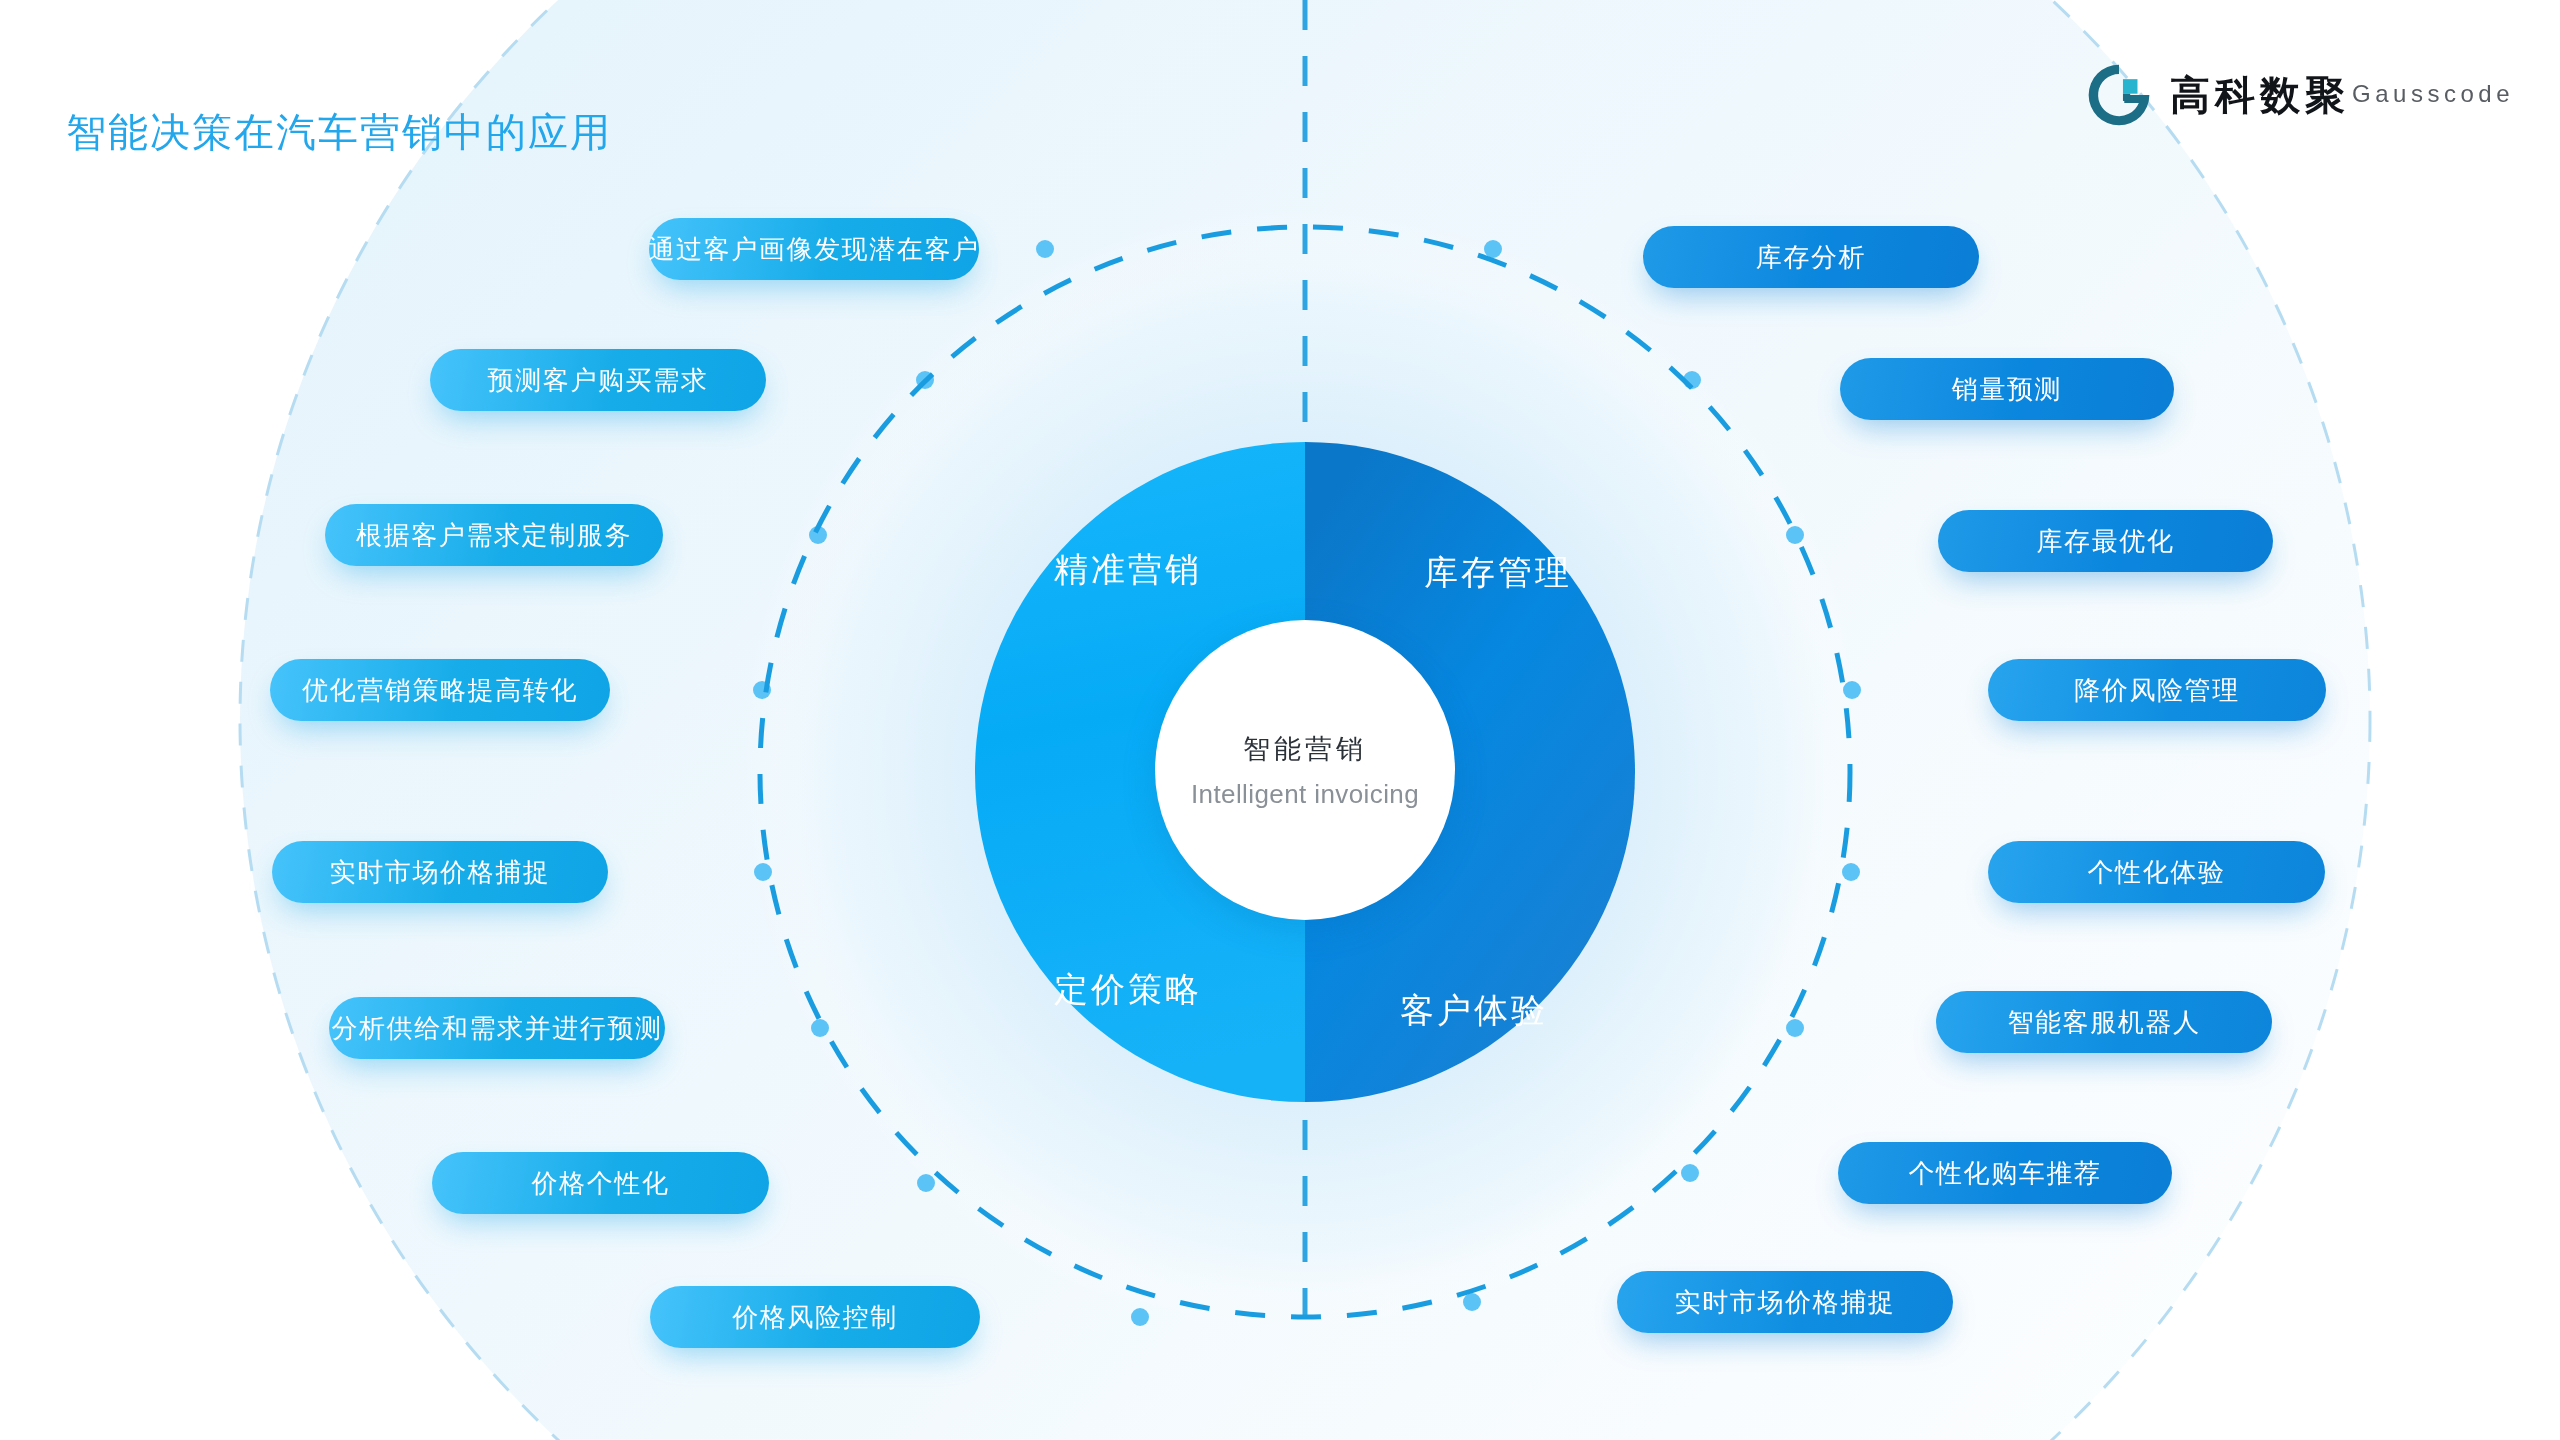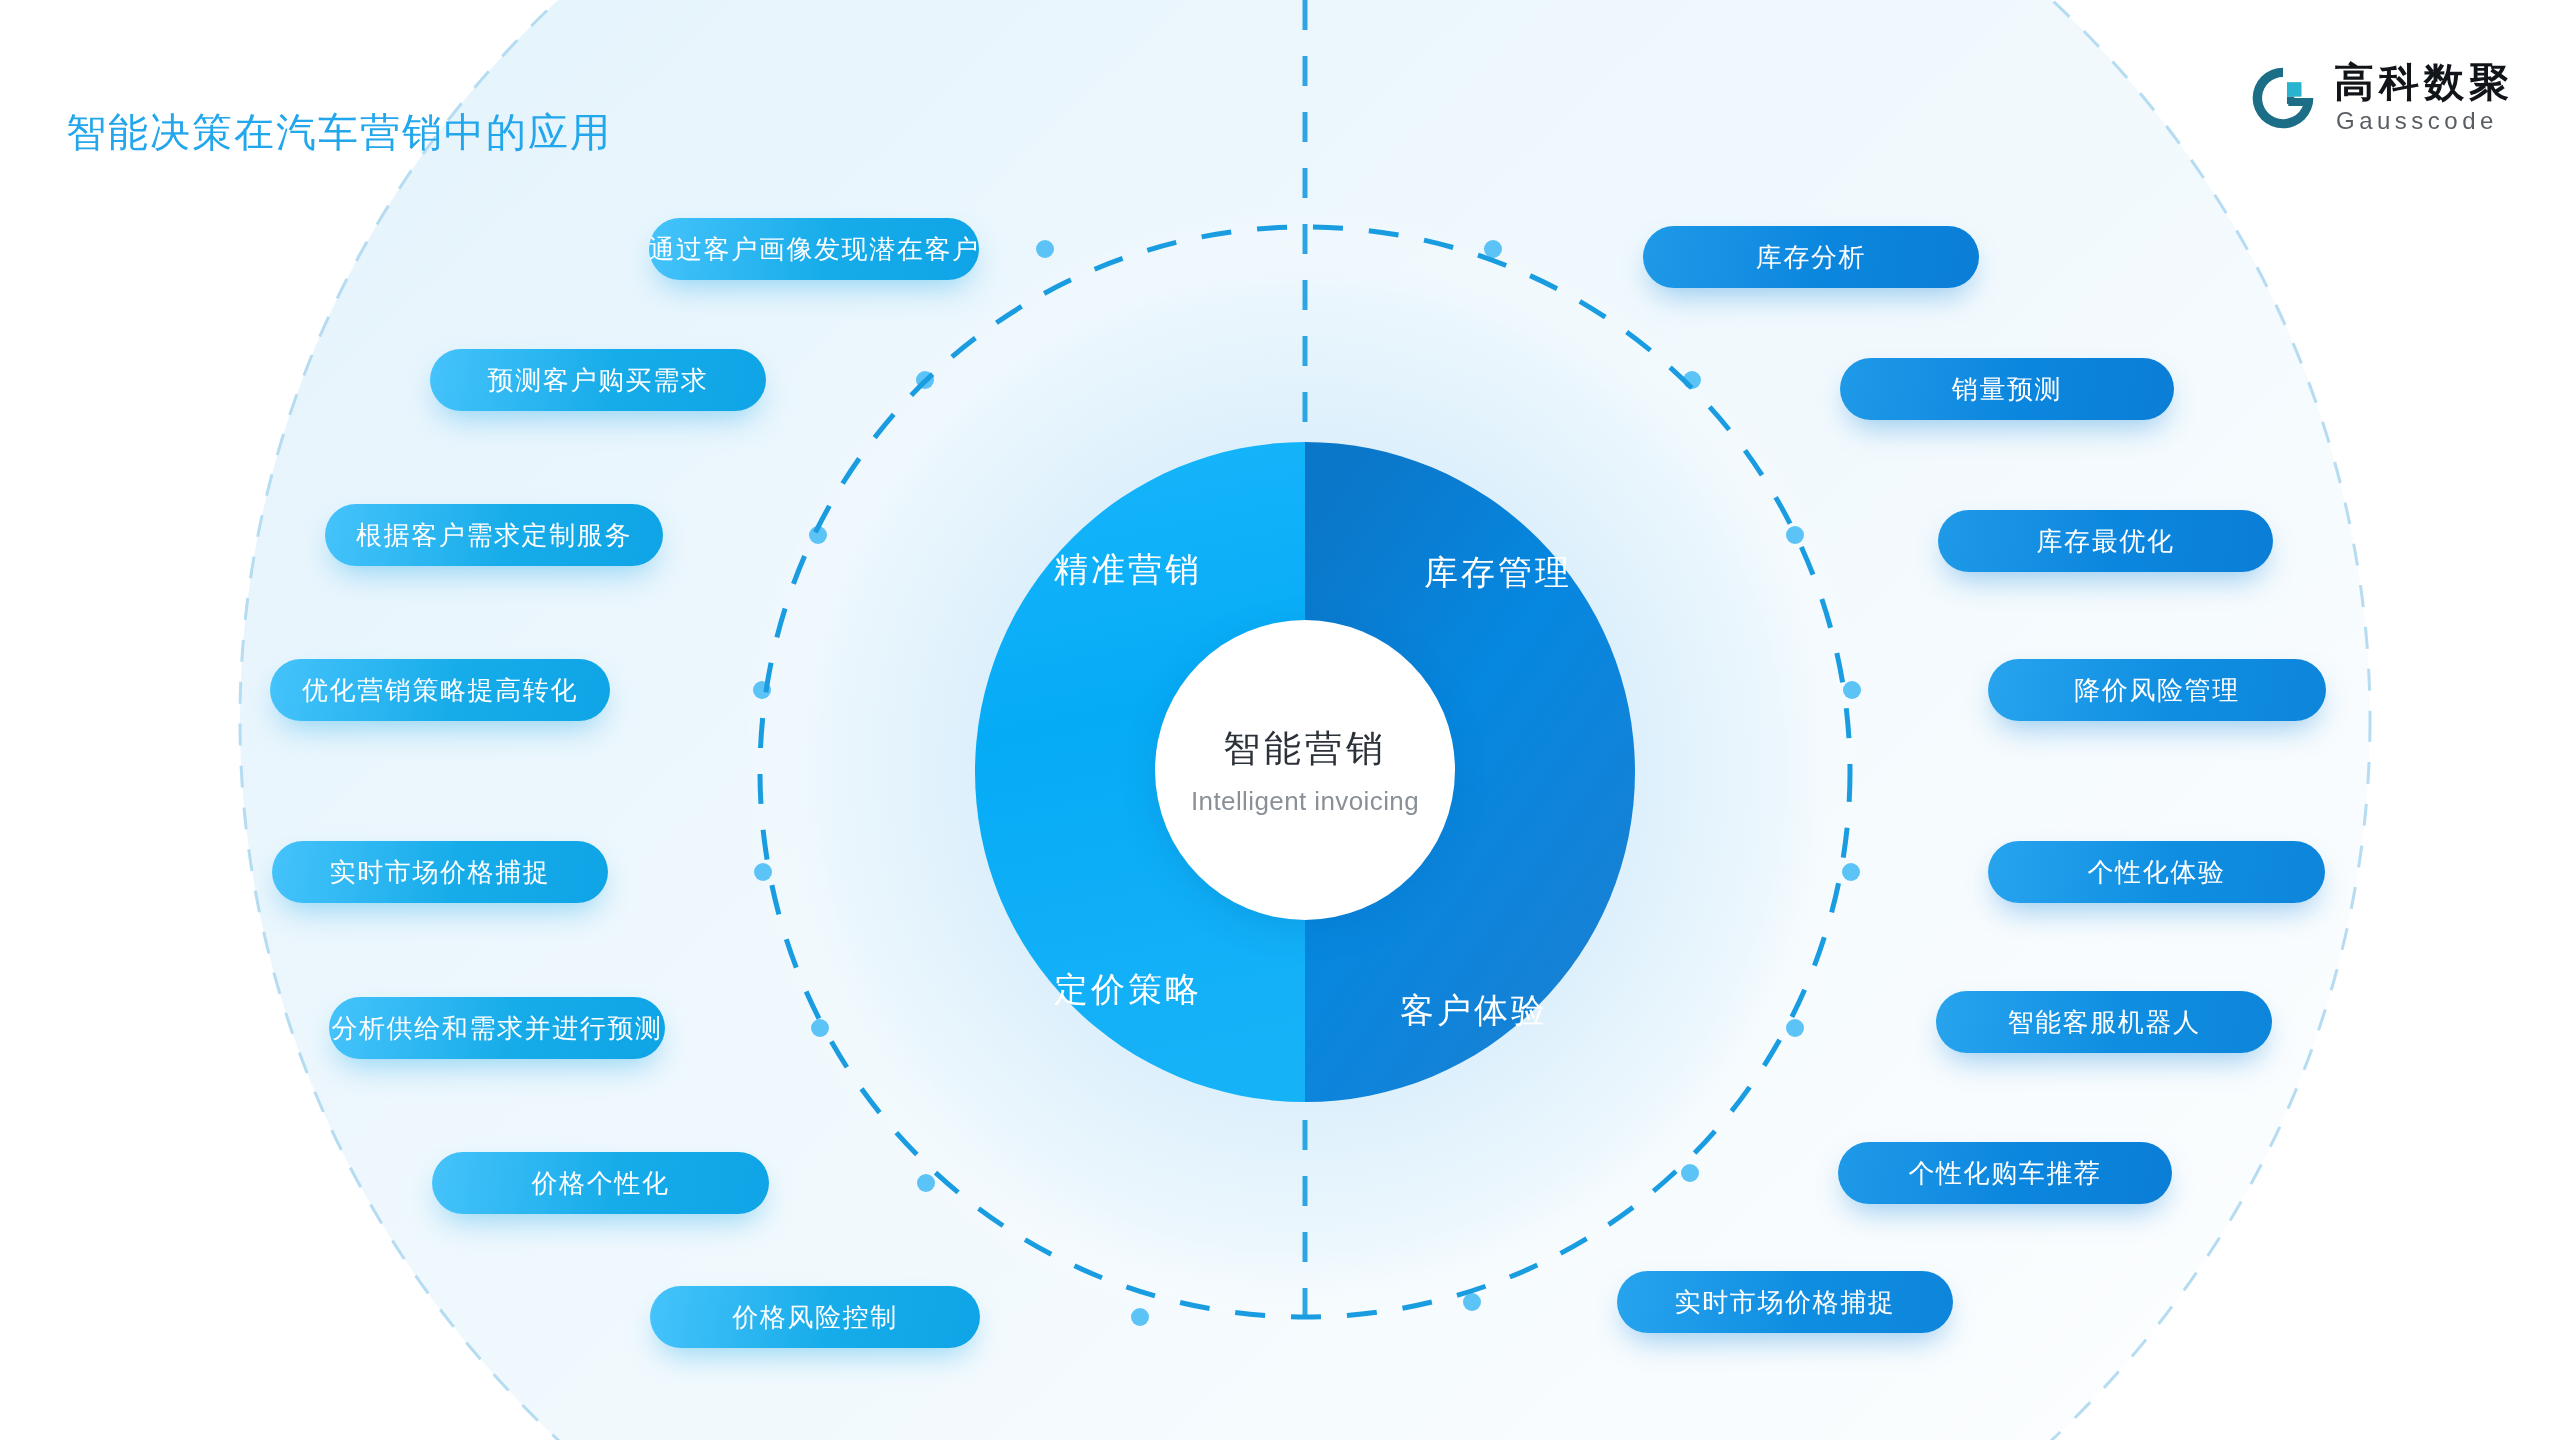--- a/index.html
+++ b/index.html
@@ -35,21 +35,21 @@
 
   
   #logo {
     position: absolute;
     right: 46px; top: 62px;
     display: flex;
     align-items: center;
     gap: 18px;
   }
   #logo .logo-mark { width: 66px; height: 66px; flex: 0 0 auto; }
-  #logo .logo-text { display: flex; flex-direction: column; line-height: 1; }
+  #logo .logo-text { display: flex; line-height: 1; }
   #logo .logo-cn {
     font-size: 40px; font-weight: 700; color: #111418;
     letter-spacing: 5px;
   }
   #logo .logo-en {
     font-size: 24px; color: #585d63; letter-spacing: 4.5px;
     margin-top: 7px; padding-left: 2px;
   }
 
   
@@ -79,21 +79,21 @@
     width: 300px; height: 300px;
     border-radius: 50%;
     background: #ffffff;
     display: flex;
     flex-direction: column;
     align-items: center;
     justify-content: center;
     box-shadow: 0 10px 34px rgba(0, 90, 160, .18);
   }
   #core .core-cn {
-    font-size: 37px; color: #2b3138; letter-spacing: 4px; font-weight: 400;
+    font-size: 27px; color: #2b3138; letter-spacing: 4px; font-weight: 400;
   }
   #core .core-en {
     font-size: 26px; color: #8a9097; margin-top: 12px; letter-spacing: .4px;
   }
 
   
   .pill {
     position: absolute;
     height: 62px;
     border-radius: 31px;

